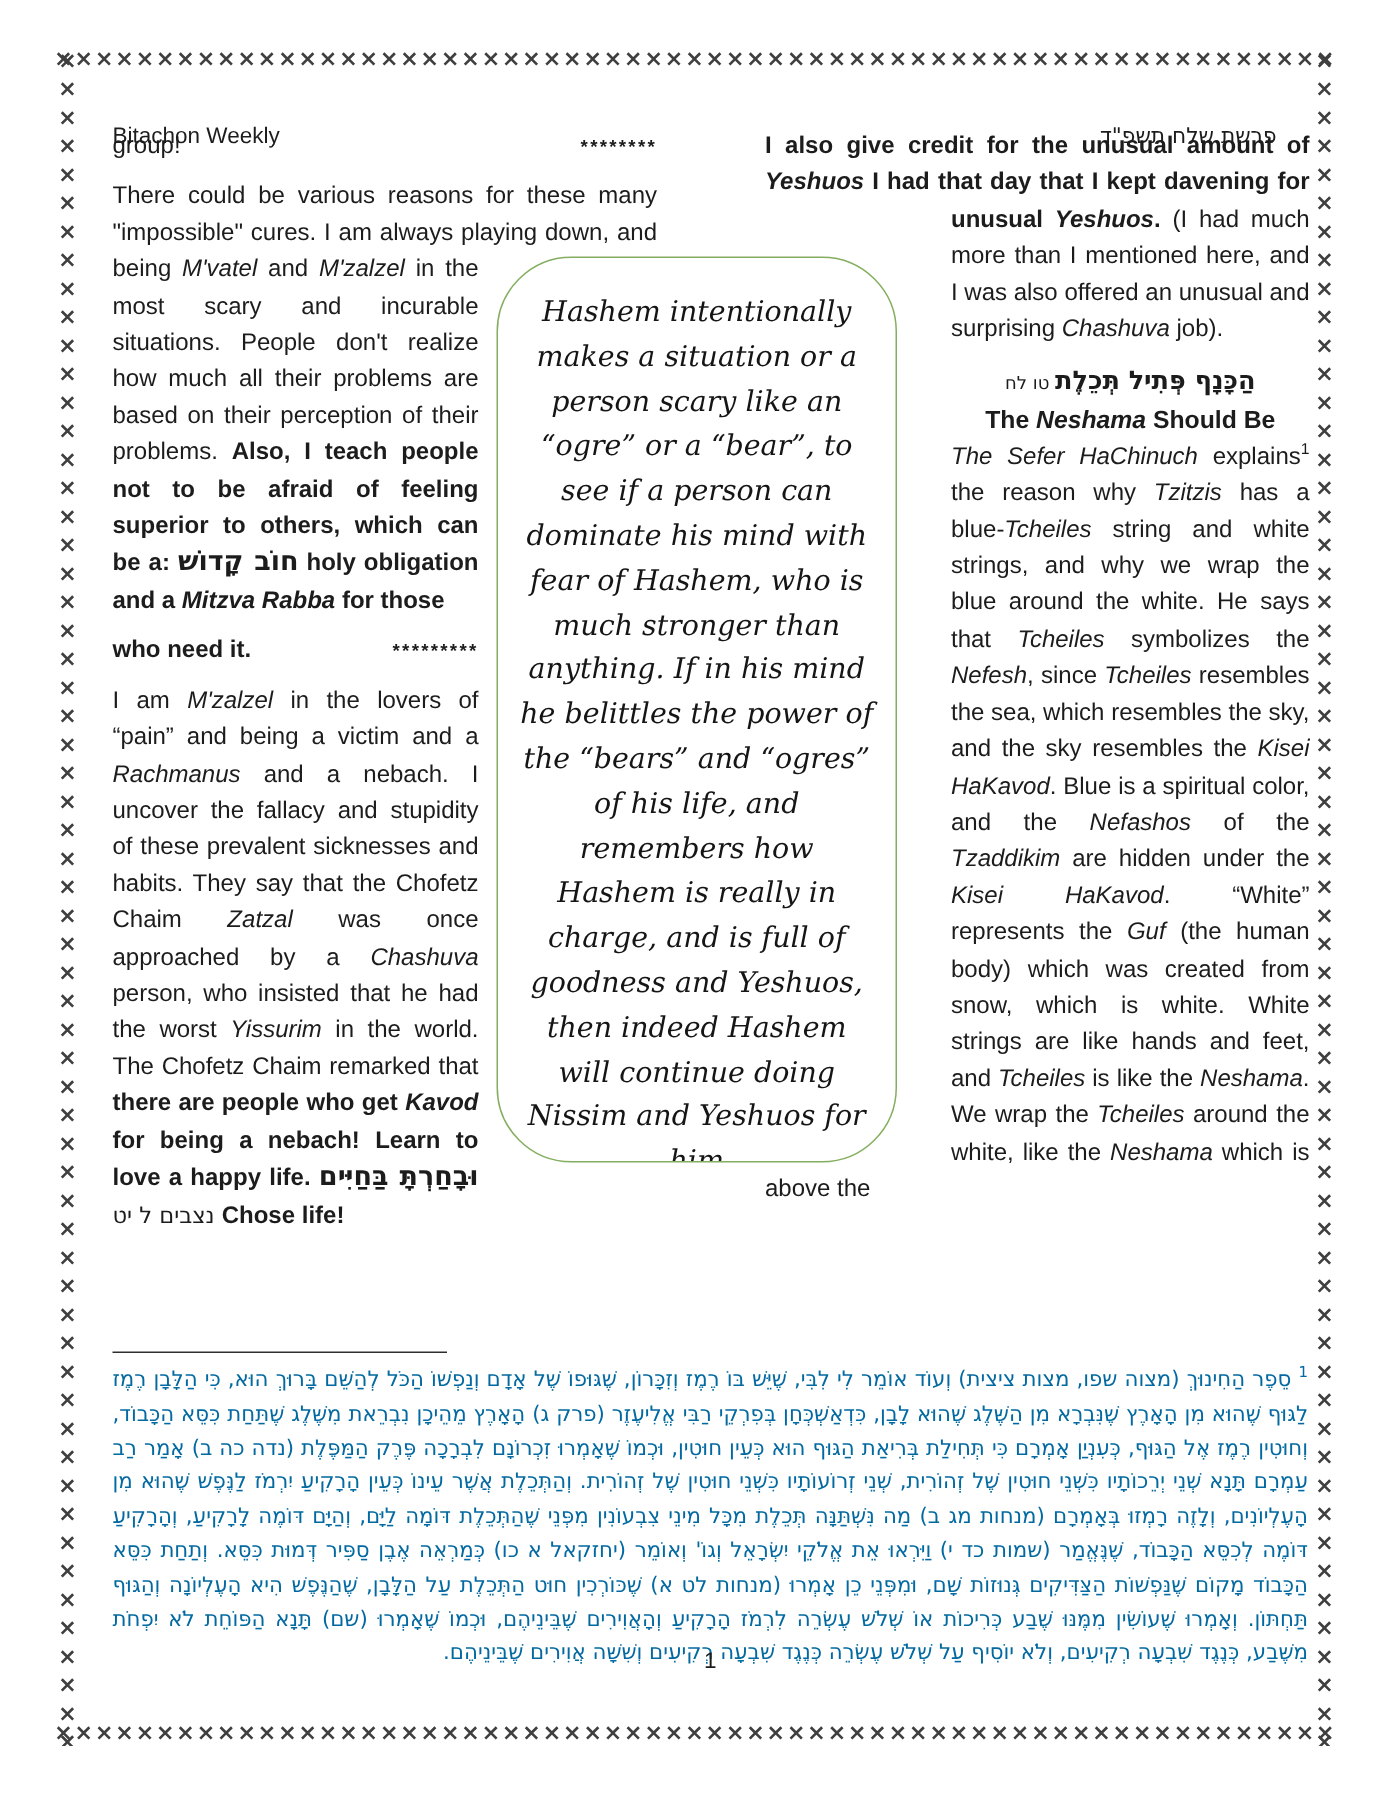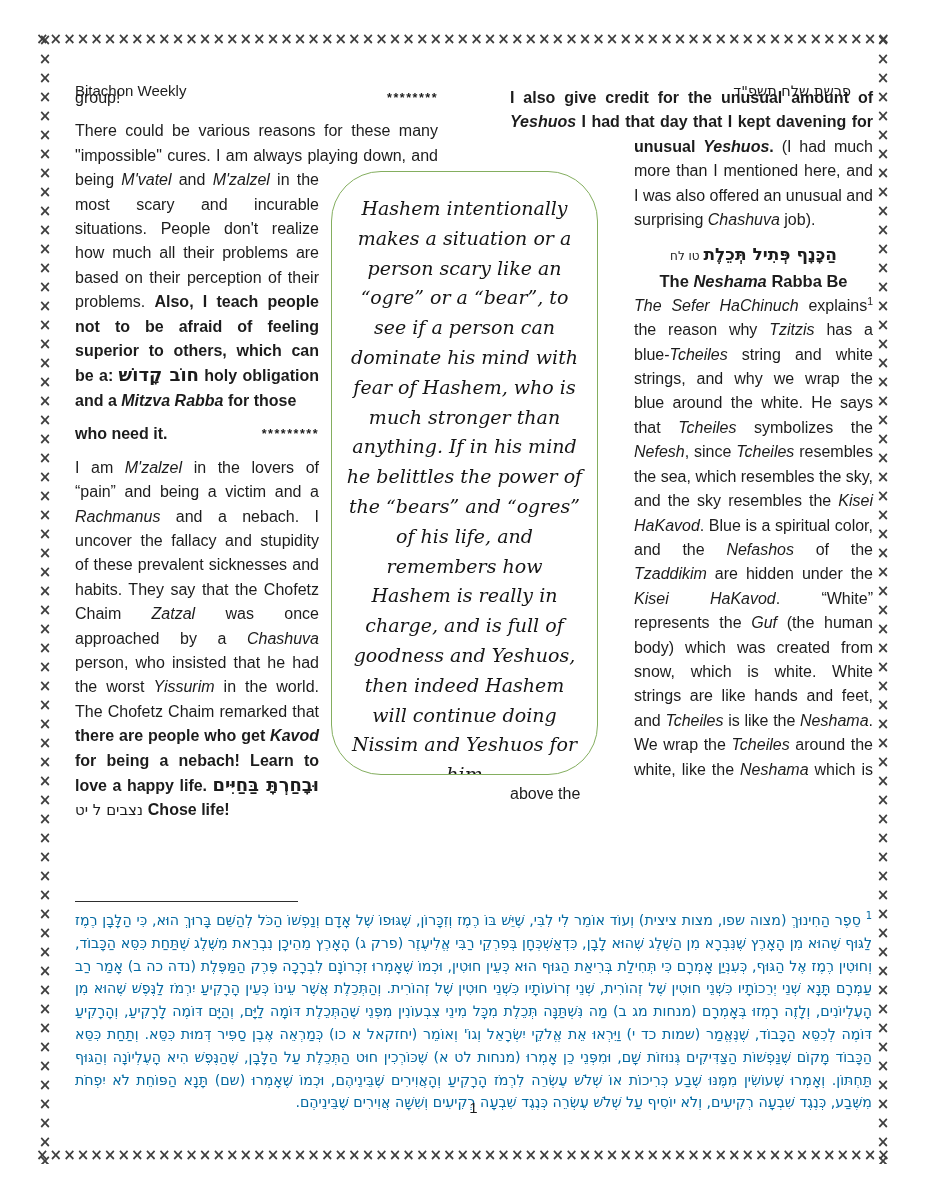--- a/index.html
+++ b/index.html
@@ -94,21 +94,21 @@
     <div class="spread">
       <span><span class="seg-b">who need it.</span></span>
       <span class="stars">*********</span>
     </div>
     <p><span><span class="seg-n">I am </span><span class="seg-i">M'zalzel</span><span class="seg-n"> in the lovers of “pain” and being a victim and a </span><span class="seg-i">Rachmanus</span><span class="seg-n"> and a nebach. I uncover the fallacy and stupidity of these prevalent sicknesses and habits. They say that the Chofetz Chaim </span><span class="seg-i">Zatzal</span><span class="seg-n"> was once approached by a </span><span class="seg-i">Chashuva</span><span class="seg-n"> person, who insisted that he had the worst </span><span class="seg-i">Yissurim</span><span class="seg-n"> in the world. The Chofetz Chaim remarked that </span><span class="seg-b">there are people who get </span><span class="seg-bi">Kavod</span><span class="seg-b"> for being a nebach! Learn to love a happy life. </span><span class="seg-hb">וּבָחַרְתָּ בַּחַיִּים</span><span class="seg-hs"> נצבים ל יט </span><span class="seg-b">Chose life!</span></span></p>
   </div>
 
   <div class="col col-right">
     <p><span><span class="seg-b">I also give credit for the unusual amount of </span><span class="seg-bi">Yeshuos</span><span class="seg-b"> I had that day that I kept davening for unusual </span><span class="seg-bi">Yeshuos</span><span class="seg-b">.</span><span class="seg-n"> (I had </span></span><span class="spacer-l"></span><span><span class="seg-n">much more than I mentioned here, and I was also offered an unusual and surprising </span><span class="seg-i">Chashuva</span><span class="seg-n"> job).</span></span></p>
     <div class="h-heb"><span><span class="seg-hb">הַכָּנָף פְּתִיל תְּכֵלֶת</span><span class="seg-hs"> טו לח</span></span></div>
-    <div class="h-en"><span><span class="seg-b">The </span><span class="seg-bi">Neshama</span><span class="seg-b"> Rabba Be</span></span></div>
+    <div class="h-en"><span><span class="seg-b">The </span><span class="seg-bi">Neshama</span><span class="seg-b"> Should Be</span></span></div>
     <p><span><span class="seg-i">The Sefer HaChinuch</span><span class="seg-n"> explains</span><span class="seg-sup">1</span><span class="seg-n"> the reason why </span><span class="seg-i">Tzitzis</span><span class="seg-n"> has a blue-</span><span class="seg-i">Tcheiles</span><span class="seg-n"> string and white strings, and why we wrap the blue around the white. He says that </span><span class="seg-i">Tcheiles</span><span class="seg-n"> symbolizes the </span><span class="seg-i">Nefesh</span><span class="seg-n">, since </span><span class="seg-i">Tcheiles</span><span class="seg-n"> resembles the sea, which resembles the sky, and the sky resembles the </span><span class="seg-i">Kisei HaKavod</span><span class="seg-n">. Blue is a spiritual color, and the </span><span class="seg-i">Nefashos</span><span class="seg-n"> of the </span><span class="seg-i">Tzaddikim</span><span class="seg-n"> are hidden under the </span><span class="seg-i">Kisei HaKavod</span><span class="seg-n">. “White” represents the </span><span class="seg-i">Guf</span><span class="seg-n"> (the human body) which was created from snow, which is white. White strings are like hands and feet, and </span><span class="seg-i">Tcheiles</span><span class="seg-n"> is like the </span><span class="seg-i">Neshama</span><span class="seg-n">. We wrap the </span><span class="seg-i">Tcheiles</span><span class="seg-n"> around the white, like the </span><span class="seg-i">Neshama</span><span class="seg-n"> which is above the</span></span></p>
   </div>
 
   <div class="quotebox">
     <span>Hashem intentionally makes a situation or a person scary like an “ogre” or a “bear”, to see if a person can dominate his mind with fear of Hashem, who is much stronger than anything. If in his mind he belittles the power of the “bears” and “ogres” of his life, and remembers how Hashem is really in charge, and is full of goodness and Yeshuos, then indeed Hashem will continue doing Nissim and Yeshuos for him</span>
   </div>
 
   <div class="footnote">
     <div class="fn-rule"></div>
     <div class="fn-text" dir="rtl"><span><span class="seg-sup">1</span><span class="seg-n"> סֵפֶר הַחִינוּךְ (מצוה שפו, מצות ציצית) וְעוֹד אוֹמֵר לִי לִבִּי, שֶׁיֵּשׁ בּוֹ רֶמֶז וְזִכָּרוֹן, שֶׁגּוּפוֹ שֶׁל אָדָם וְנַפְשׁוֹ הַכֹּל לְהַשֵּׁם בָּרוּךְ הוּא, כִּי הַלָּבָן רֶמֶז לַגּוּף שֶׁהוּא מִן הָאָרֶץ שֶׁנִּבְרָא מִן הַשֶּׁלֶג שֶׁהוּא לָבָן, כִּדְאַשְׁכְּחָן בְּפִרְקֵי רַבִּי אֱלִיעֶזֶר (פרק ג) הָאָרֶץ מֵהֵיכָן נִבְרֵאת מִשֶּׁלֶג שֶׁתַּחַת כִּסֵּא הַכָּבוֹד, וְחוּטִין רֶמֶז אֶל הַגּוּף, כְּעִנְיַן אָמְרָם כִּי תְּחִילַת בְּרִיאַת הַגּוּף הוּא כְּעֵין חוּטִין, וּכְמוֹ שֶׁאָמְרוּ זִכְרוֹנָם לִבְרָכָה פֶּרֶק הַמַּפֶּלֶת (נדה כה ב) אָמַר רַב עַמְרָם תָּנָא שְׁנֵי יְרֵכוֹתָיו כִּשְׁנֵי חוּטִין שֶׁל זְהוֹרִית, שְׁנֵי זְרוֹעוֹתָיו כִּשְׁנֵי חוּטִין שֶׁל זְהוֹרִית. וְהַתְּכֵלֶת אֲשֶׁר עֵינוֹ כְּעֵין הָרָקִיעַ יִרְמֹז לַנֶּפֶשׁ שֶׁהוּא מִן הָעֶלְיוֹנִים, וְלָזֶה רָמְזוּ בְּאָמְרָם (מנחות מג ב) מַה נִּשְׁתַּנָּה תְּכֵלֶת מִכָּל מִינֵי צִבְעוֹנִין מִפְּנֵי שֶׁהַתְּכֵלֶת דּוֹמָה לַיָּם, וְהַיָּם דּוֹמֶה לָרָקִיעַ, וְהָרָקִיעַ דּוֹמֶה לְכִסֵּא הַכָּבוֹד, שֶׁנֶּאֱמַר (שמות כד י) וַיִּרְאוּ אֵת אֱלֹקֵי יִשְׂרָאֵל וְגוֹ' וְאוֹמֵר (יחזקאל א כו) כְּמַרְאֵה אֶבֶן סַפִּיר דְּמוּת כִּסֵּא. וְתַחַת כִּסֵּא הַכָּבוֹד מָקוֹם שֶׁנַּפְשׁוֹת הַצַּדִּיקִים גְּנוּזוֹת שָׁם, וּמִפְּנֵי כֵן אָמְרוּ (מנחות לט א) שֶׁכּוֹרְכִין חוּט הַתְּכֵלֶת עַל הַלָּבָן, שֶׁהַנֶּפֶשׁ הִיא הָעֶלְיוֹנָה וְהַגּוּף תַּחְתּוֹן. וְאָמְרוּ שֶׁעוֹשִׂין מִמֶּנּוּ שֶׁבַע כְּרִיכוֹת אוֹ שְׁלֹשׁ עֶשְׂרֵה לִרְמֹז הָרָקִיעַ וְהָאֲוִירִים שֶׁבֵּינֵיהֶם, וּכְמוֹ שֶׁאָמְרוּ (שם) תָּנָא הַפּוֹחֵת לֹא יִפְחֹת מִשֶּׁבַע, כְּנֶגֶד שִׁבְעָה רְקִיעִים, וְלֹא יוֹסִיף עַל שְׁלֹשׁ עֶשְׂרֵה כְּנֶגֶד שִׁבְעָה רְקִיעִים וְשִׁשָּׁה אֲוִירִים שֶׁבֵּינֵיהֶם.</span></span></div>

